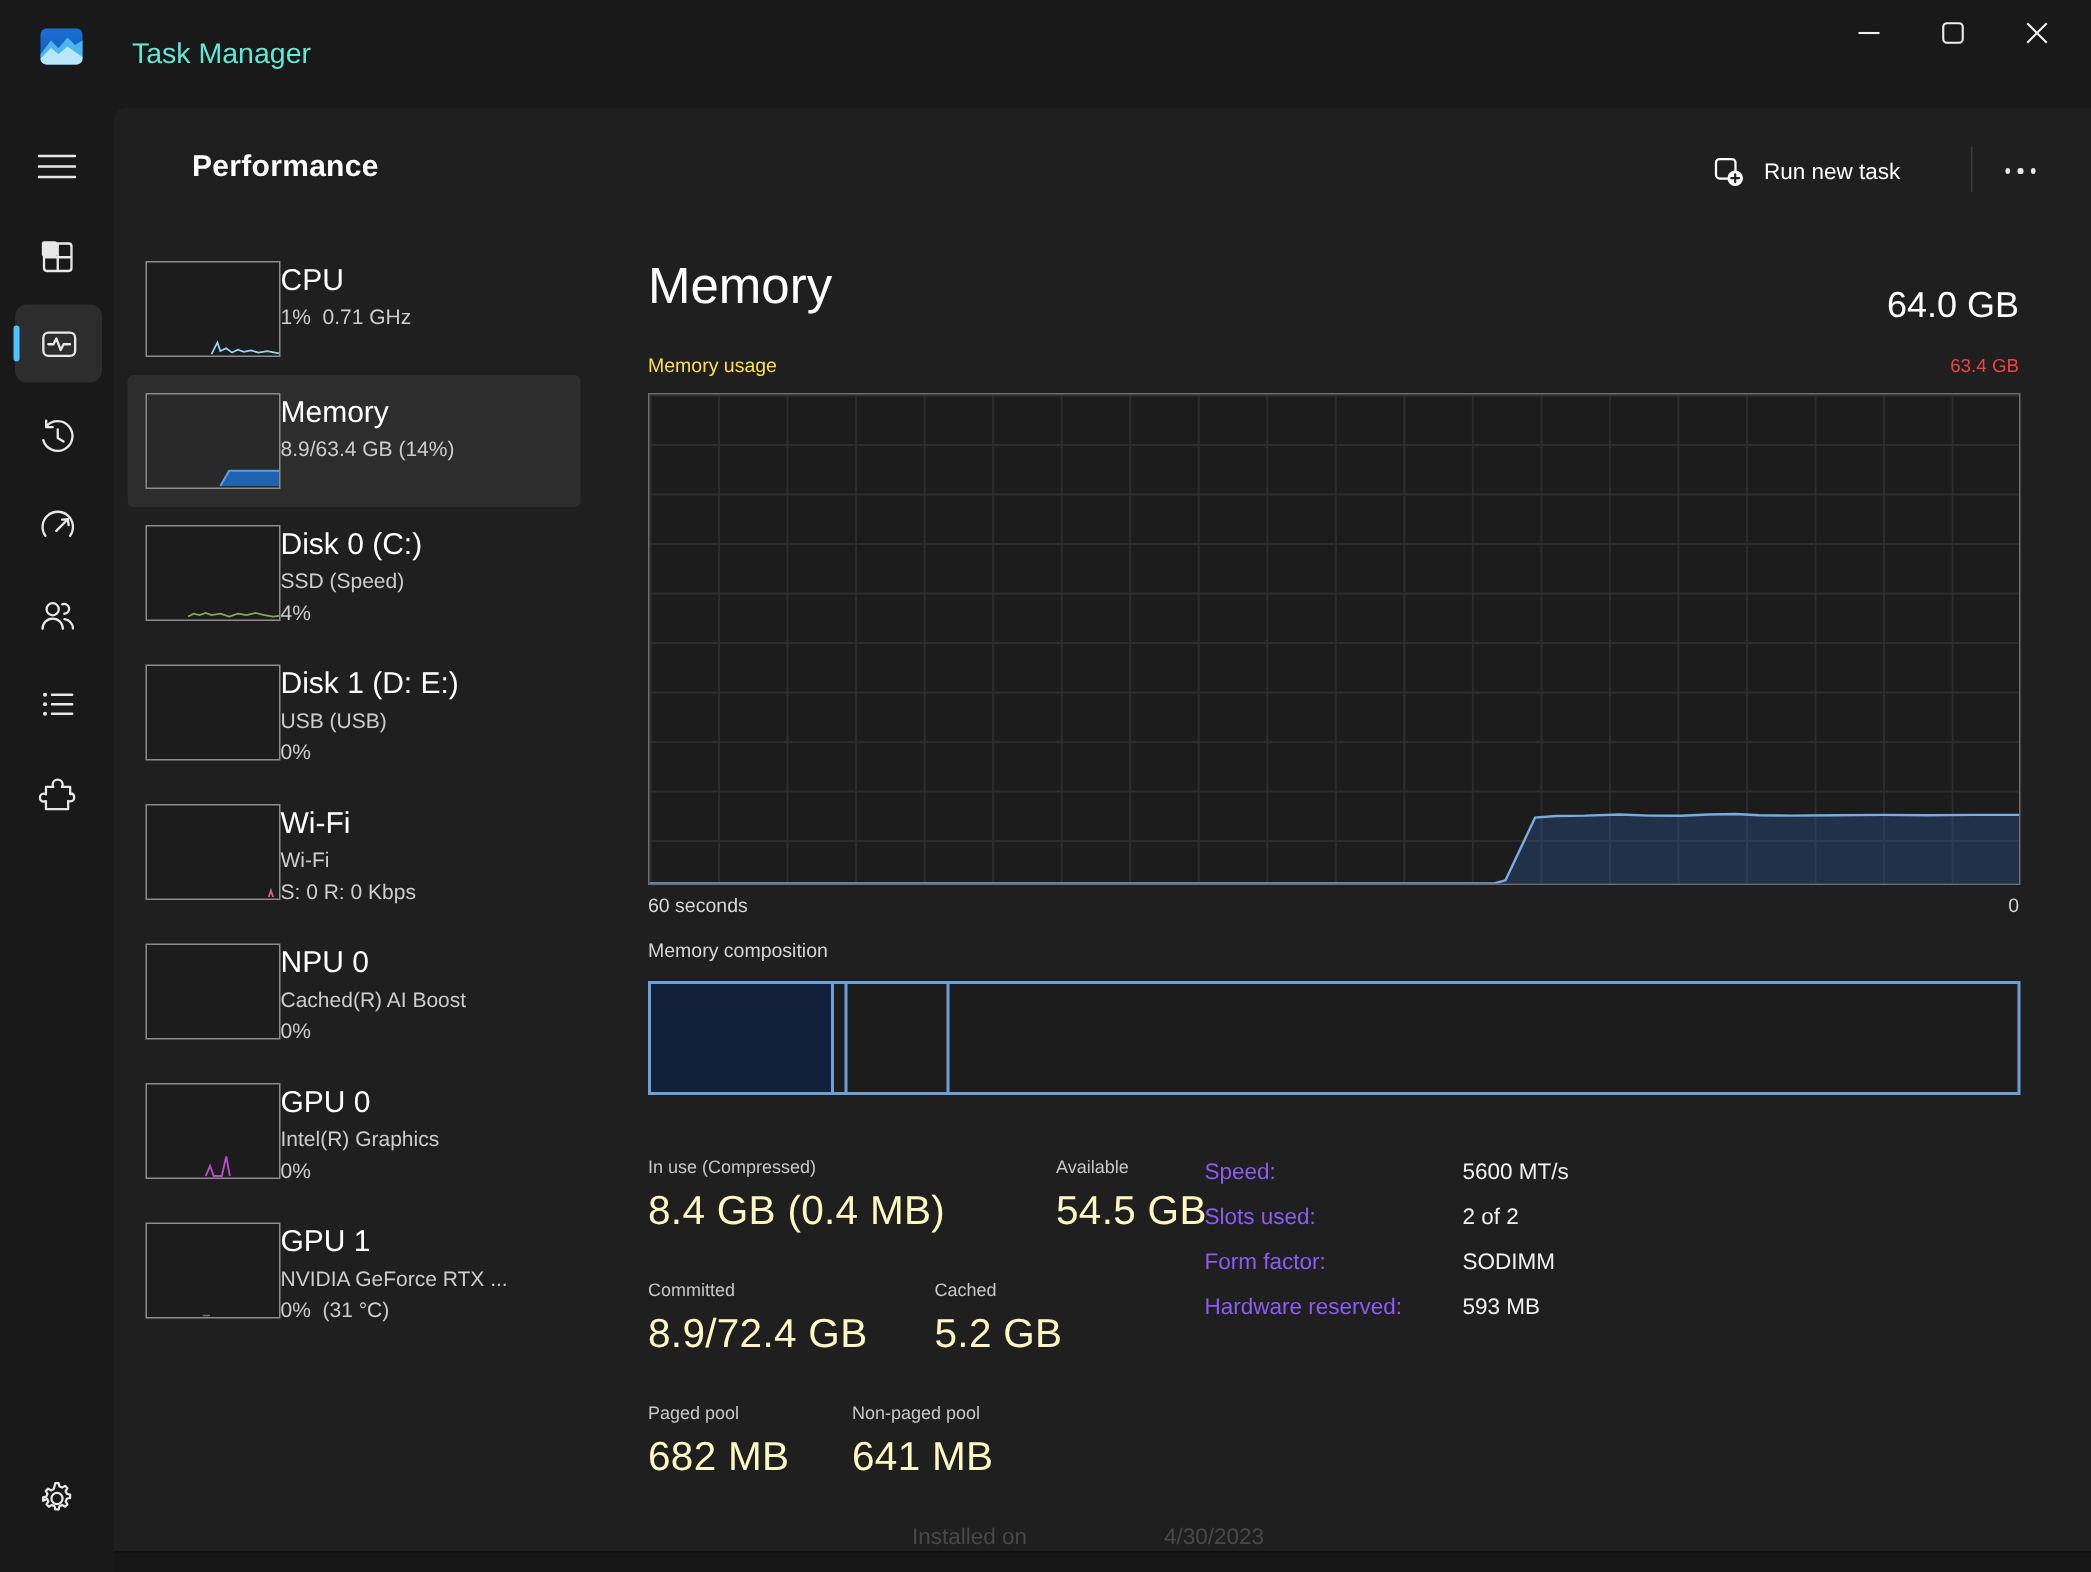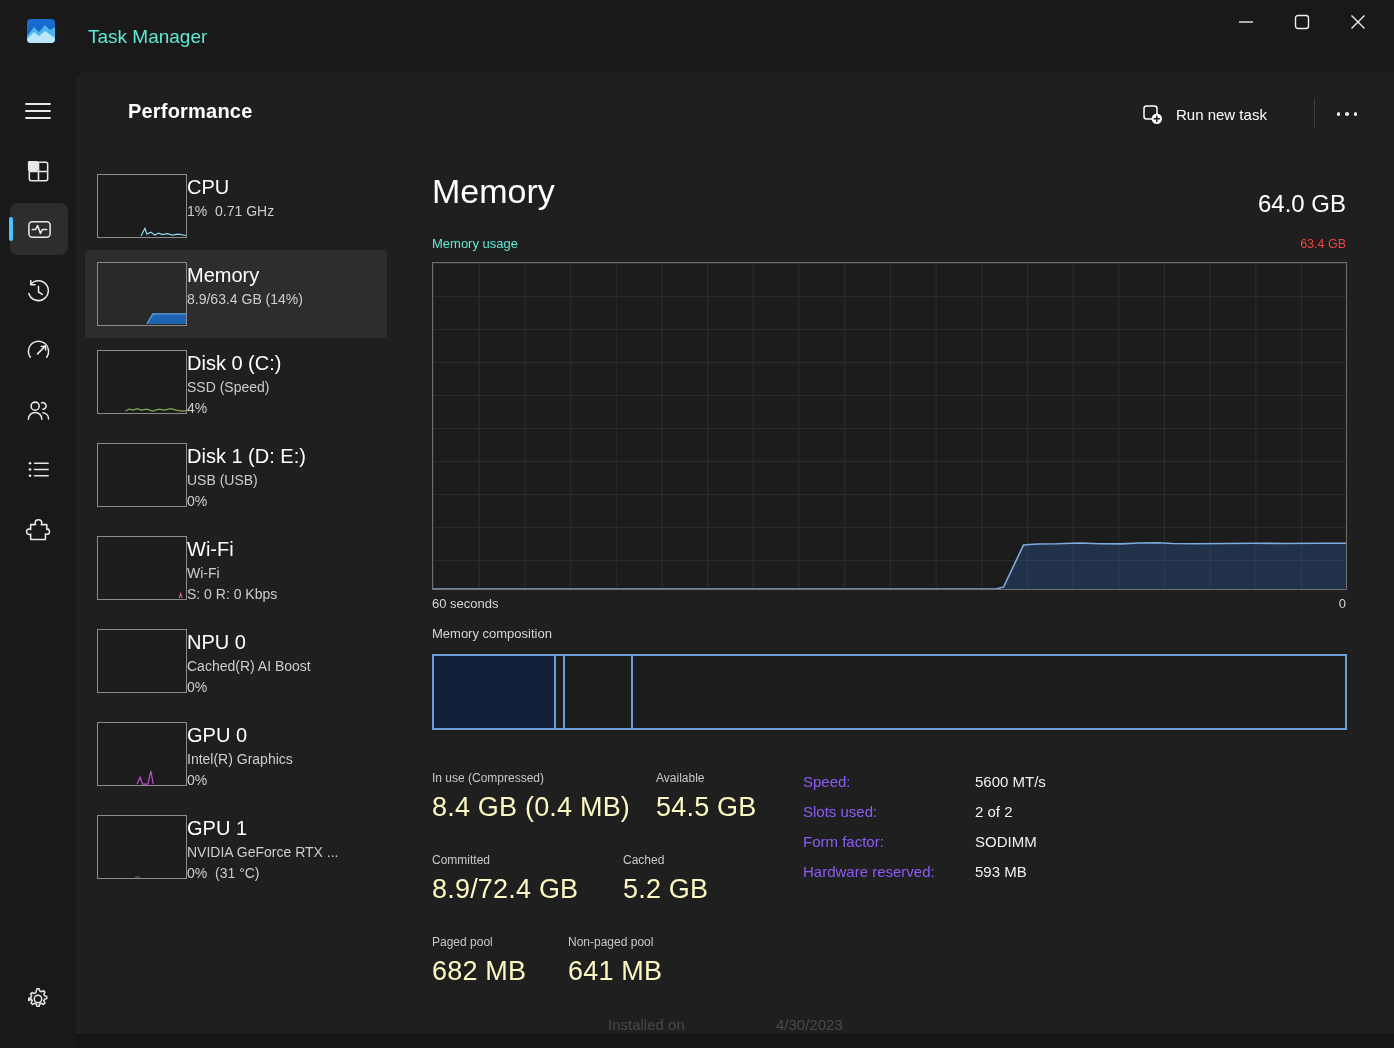--- a/index.html
+++ b/index.html
@@ -48,21 +48,21 @@
   .perf-item.selected{background:#2d2d2d;}
   .mini-chart{width:90px;height:64px;border:1px solid #8c8c8c;background:rgba(0,0,0,0.08);flex:none;}
   .mini-chart svg{display:block;width:100%;height:100%;}
   .perf-text{padding-top:0;}
   .perf-name{font-size:20px;color:#fff;line-height:27px;}
   .perf-sub{font-size:14px;color:#cdcdcd;line-height:21px;white-space:pre;}
 
   
   .mem-title{position:absolute;left:356px;top:100px;font-size:34px;font-weight:300;color:#fff;}
   .mem-total{position:absolute;right:48px;top:118px;font-size:24px;font-weight:300;color:#fff;}
-  .usage-label{position:absolute;left:356px;top:164px;font-size:13px;color:#5eead4;text-align:center;}
+  .usage-label{position:absolute;left:356px;top:164px;font-size:13px;color:#fde047;text-align:center;}
   .usage-max{position:absolute;right:48px;top:165px;font-size:12.5px;color:#ef4444;}
   .usage-chart{position:absolute;left:356px;top:190px;width:915px;height:328px;border:1px solid #6e6e6e;background-color:#1c1c1c;
     background-image:linear-gradient(to right,#2c2c2c 1px,transparent 1px),linear-gradient(to bottom,#2c2c2c 1px,transparent 1px);
     background-size:45.7px 33px;}
   .usage-chart svg{position:absolute;left:0;top:0;width:100%;height:100%;}
   .axis-left{position:absolute;left:356px;top:524px;font-size:13px;color:#d6d6d6;}
   .axis-right{position:absolute;right:48px;top:524px;font-size:13px;color:#d6d6d6;}
   .comp-label{position:absolute;left:356px;top:554px;font-size:13px;color:#d6d6d6;}
   .comp-bar{position:absolute;left:356px;top:582px;width:915px;height:76px;border:2px solid var(--composition-border);display:flex;background:#1c1c1c;}
   .comp-seg{height:100%;}
@@ -332,21 +332,21 @@
       <div class="comp-seg inuse" title="In use" style="width: 13.4%;"></div>
       <div class="comp-seg modified" title="Modified" style="width: 1%;"></div>
       <div class="comp-seg standby" title="Standby" style="width: 7.4%;"></div>
       <div class="comp-seg free" title="Free" style="width: 78.2%;"></div>
     </div>
 
     <div class="stat" style="left:356px;top:699px">
       <div class="lbl">In use (Compressed)</div>
       <div class="val">8.4 GB (0.4 MB)</div>
     </div>
-    <div class="stat" style="left:580px;top:699px">
+    <div class="stat" style="left:628px;top:699px">
       <div class="lbl">Available</div>
       <div class="val">54.5 GB</div>
     </div>
     <div class="stat" style="left:356px;top:781px">
       <div class="lbl">Committed</div>
       <div class="val">8.9/72.4 GB</div>
     </div>
     <div class="stat" style="left:547px;top:781px">
       <div class="lbl">Cached</div>
       <div class="val">5.2 GB</div>

